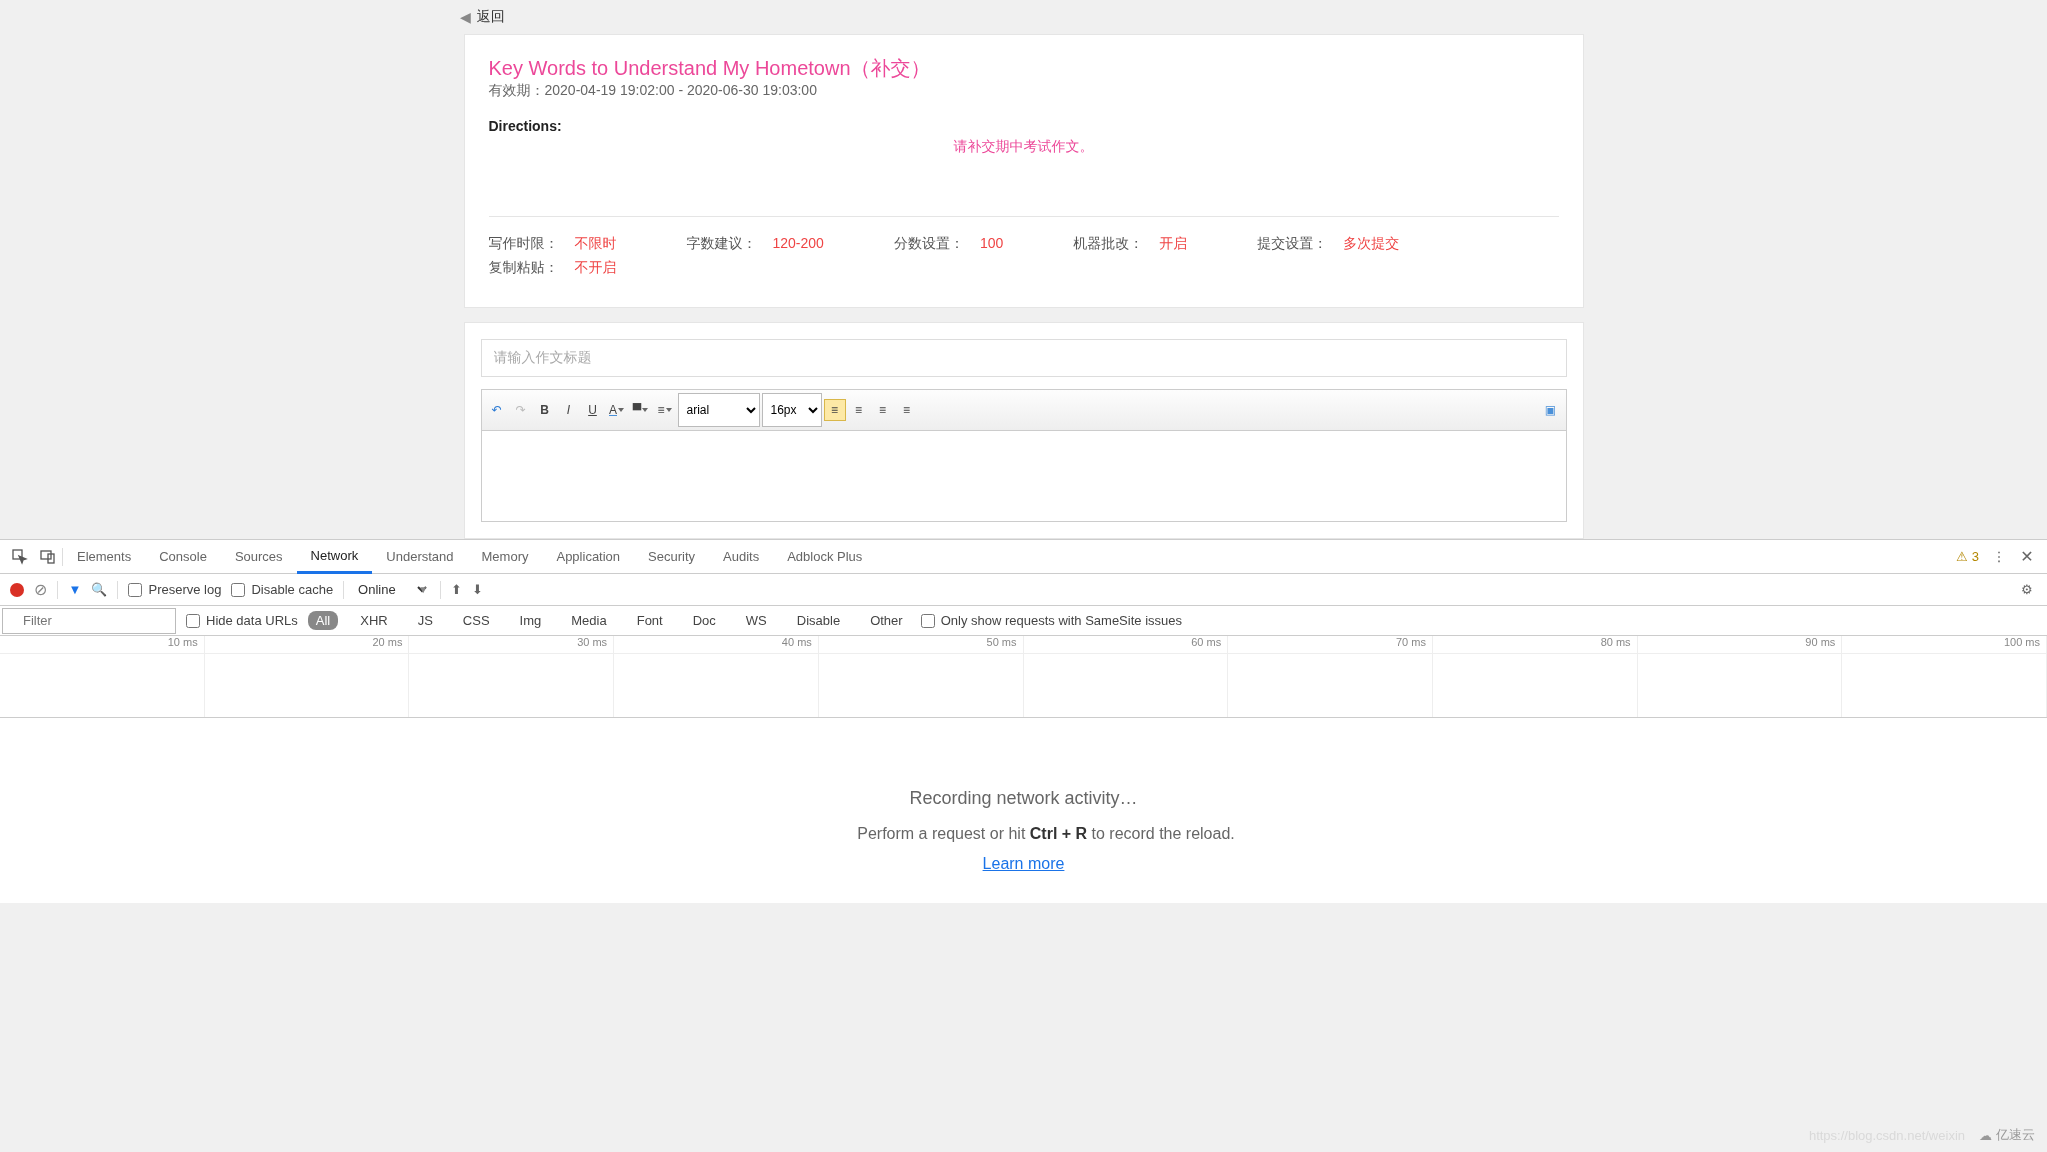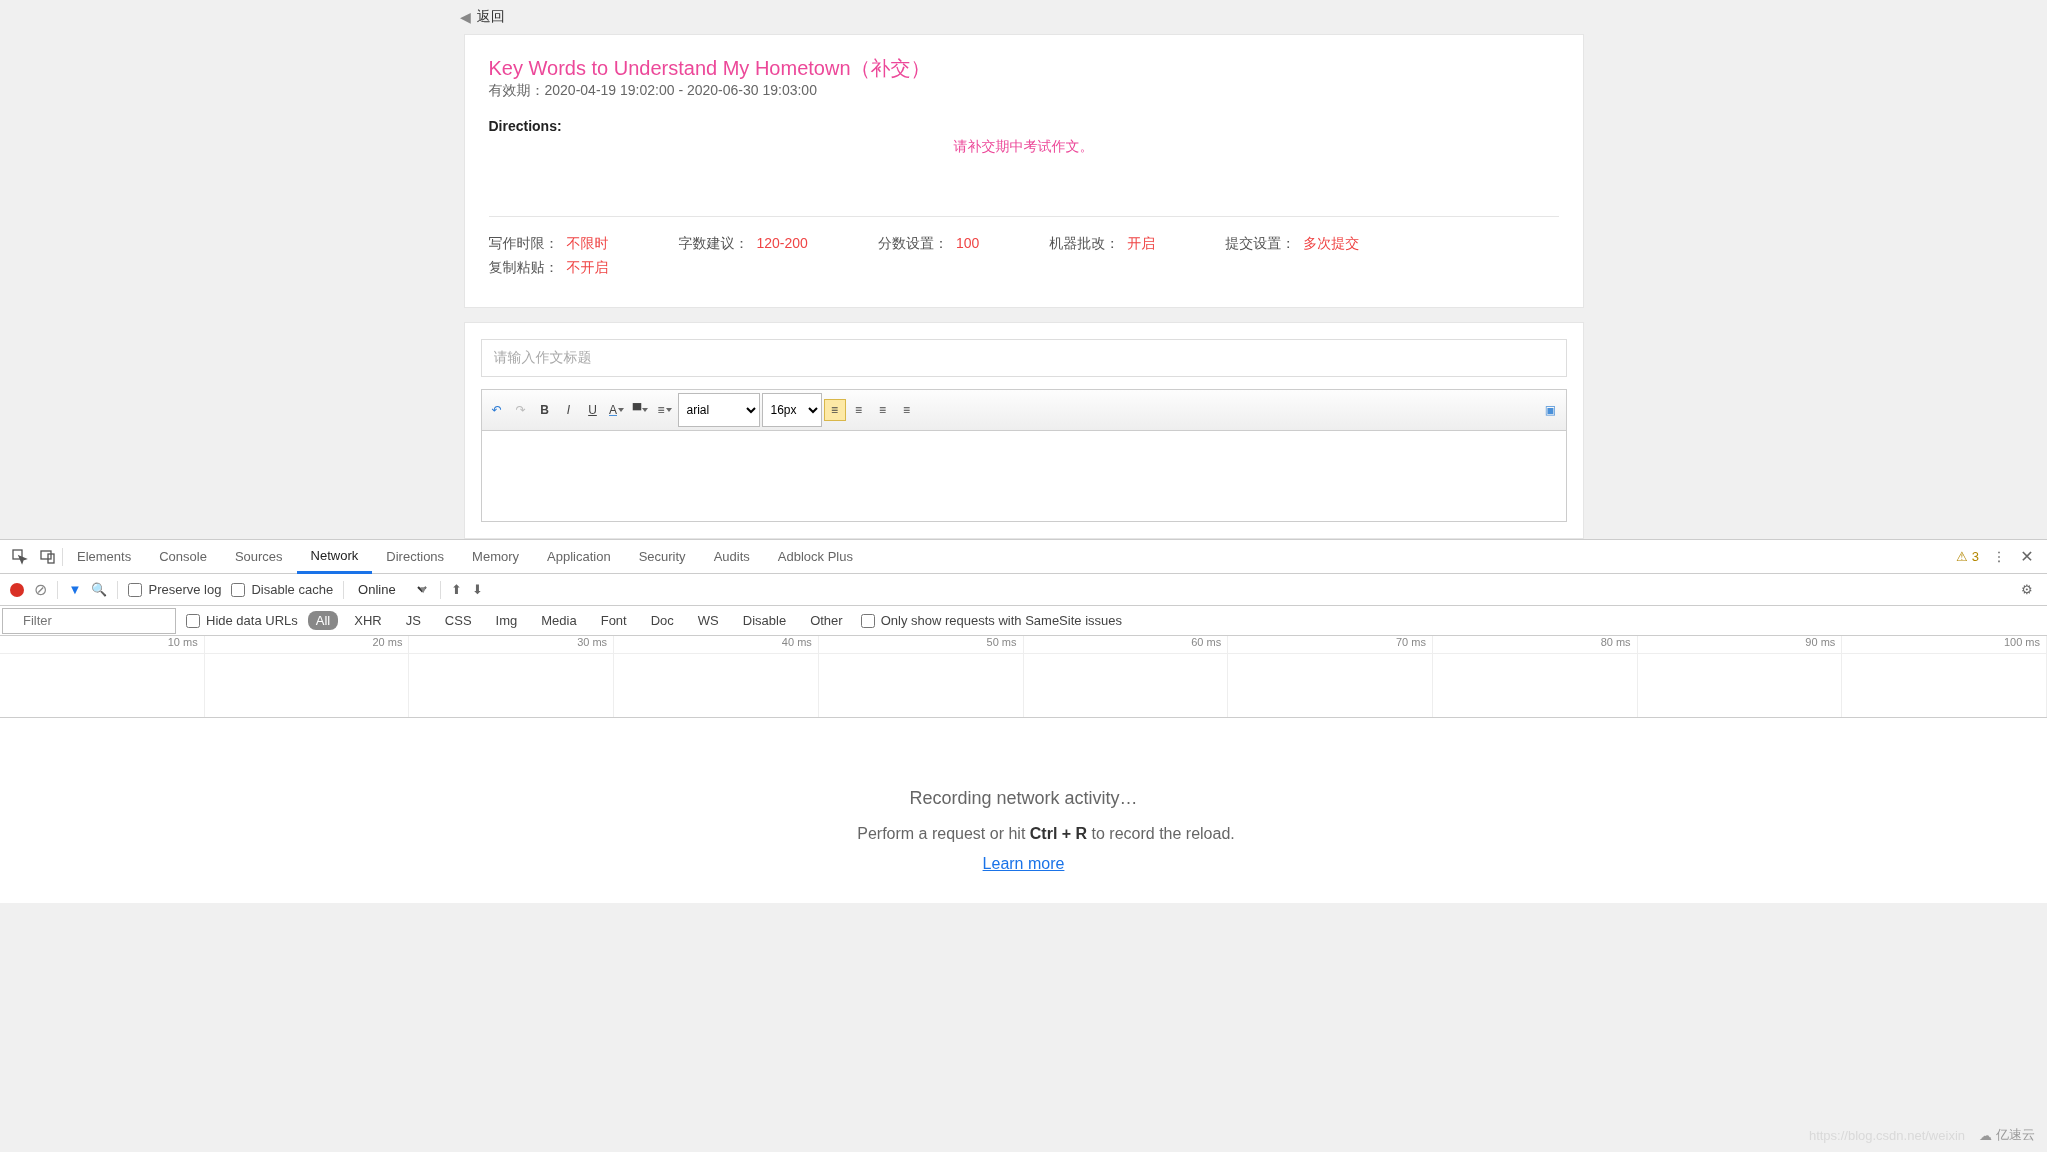--- a/index.html
+++ b/index.html
@@ -7,21 +7,21 @@
 .top-section { background: #f0f0f0; padding: 0; }
 .back-bar { display: flex; align-items: center; gap: 6px; padding: 8px 0 8px 460px; cursor: pointer; }
 .back-arrow { color: #888; font-size: 14px; }
 .assignment-card { background: #fff; margin: 0 auto; width: 1120px; padding: 20px 24px; border: 1px solid #e5e5e5; }
 .card-inner { border-bottom: 1px solid #e5e5e5; padding-bottom: 60px; }
 .assignment-title { font-size: 20px; font-weight: normal; color: #ec4899; }
 .validity { color: #666; font-size: 14px; margin-bottom: 18px; }
 .directions-label { font-weight: bold; color: #222; margin-bottom: 4px; }
 .directions-text { color: #ec4899; font-size: 14px; text-align: center; }
 .meta-row { padding-top: 18px; display: flex; flex-wrap: wrap; gap: 0; }
-.meta-item { display: inline-flex; gap: 8px; color: #555; font-size: 14px; margin-right: 70px; margin-bottom: 10px; }
+.meta-item { display: inline-flex; gap: 16px; color: #555; font-size: 14px; margin-right: 70px; margin-bottom: 10px; }
 .meta-item span:last-child { color: #ef4444; }
 .editor-card { background: #fff; margin: 14px auto 0; width: 1120px; padding: 16px; border: 1px solid #e5e5e5; }
 .title-input { width: 100%; padding: 10px 12px; border: 1px solid #ddd; font-size: 14px; color: #333; font-family: Liberation Mono, monospace; }
 .title-input::placeholder { color: #aaa; }
 .rte-wrap { border: 1px solid #ccc; margin-top: 12px; background: #fff; }
 .rte-toolbar { background: linear-gradient(#fdfdfd, #eee); border-bottom: 1px solid #ccc; padding: 3px 4px; display: flex; align-items: center; gap: 2px; }
 .tbtn { width: 22px; height: 22px; display: inline-flex; align-items: center; justify-content: center; border: 1px solid transparent; font-size: 12px; cursor: pointer; color: #444; }
 .tbtn.active { background: #fde9a6; border: 1px solid #d9b74a; }
 .tsel { height: 34px; font-size: 12px; border: 1px solid #bbb; background: #fff; padding: 0 4px; }
 .tsel.font { width: 82px; }
@@ -161,21 +161,21 @@
           <rect x="1" y="2" width="10" height="8"></rect>
           <rect x="8" y="5" width="6" height="9"></rect>
         </svg>
     </span>
     <div class="dt-sep"></div>
     <div id="dt-tabs-container" style="display:flex">
         <div class="dt-tab">Elements</div>
         <div class="dt-tab">Console</div>
         <div class="dt-tab">Sources</div>
         <div class="dt-tab active">Network</div>
-        <div class="dt-tab">Directions</div>
+        <div class="dt-tab">Understand</div>
         <div class="dt-tab">Memory</div>
         <div class="dt-tab">Application</div>
         <div class="dt-tab">Security</div>
         <div class="dt-tab">Audits</div>
         <div class="dt-tab">Adblock Plus</div>
       </div>
     <div class="dt-tabs-spacer"></div>
     <div class="dt-warn">
         <span>⚠</span>
         <span>3</span>
@@ -210,21 +210,21 @@
     <div class="dt-tabs-spacer"></div>
     <span class="gear-ico">⚙</span>
   </div>
 
   <div class="dt-filterbar">
     <input class="dt-filter-input" placeholder="Filter" style="">
     <label class="dt-chk">
         <input type="checkbox" style="">
         <span>Hide data URLs</span>
       </label>
-    <div id="type-filters" style="display:flex; gap:8px">
+    <div id="type-filters" style="display:flex; gap:14px">
         <span class="dt-typefilter active">All</span>
         <span class="dt-typefilter">XHR</span>
         <span class="dt-typefilter">JS</span>
         <span class="dt-typefilter">CSS</span>
         <span class="dt-typefilter">Img</span>
         <span class="dt-typefilter">Media</span>
         <span class="dt-typefilter">Font</span>
         <span class="dt-typefilter">Doc</span>
         <span class="dt-typefilter">WS</span>
         <span class="dt-typefilter">Disable</span>

